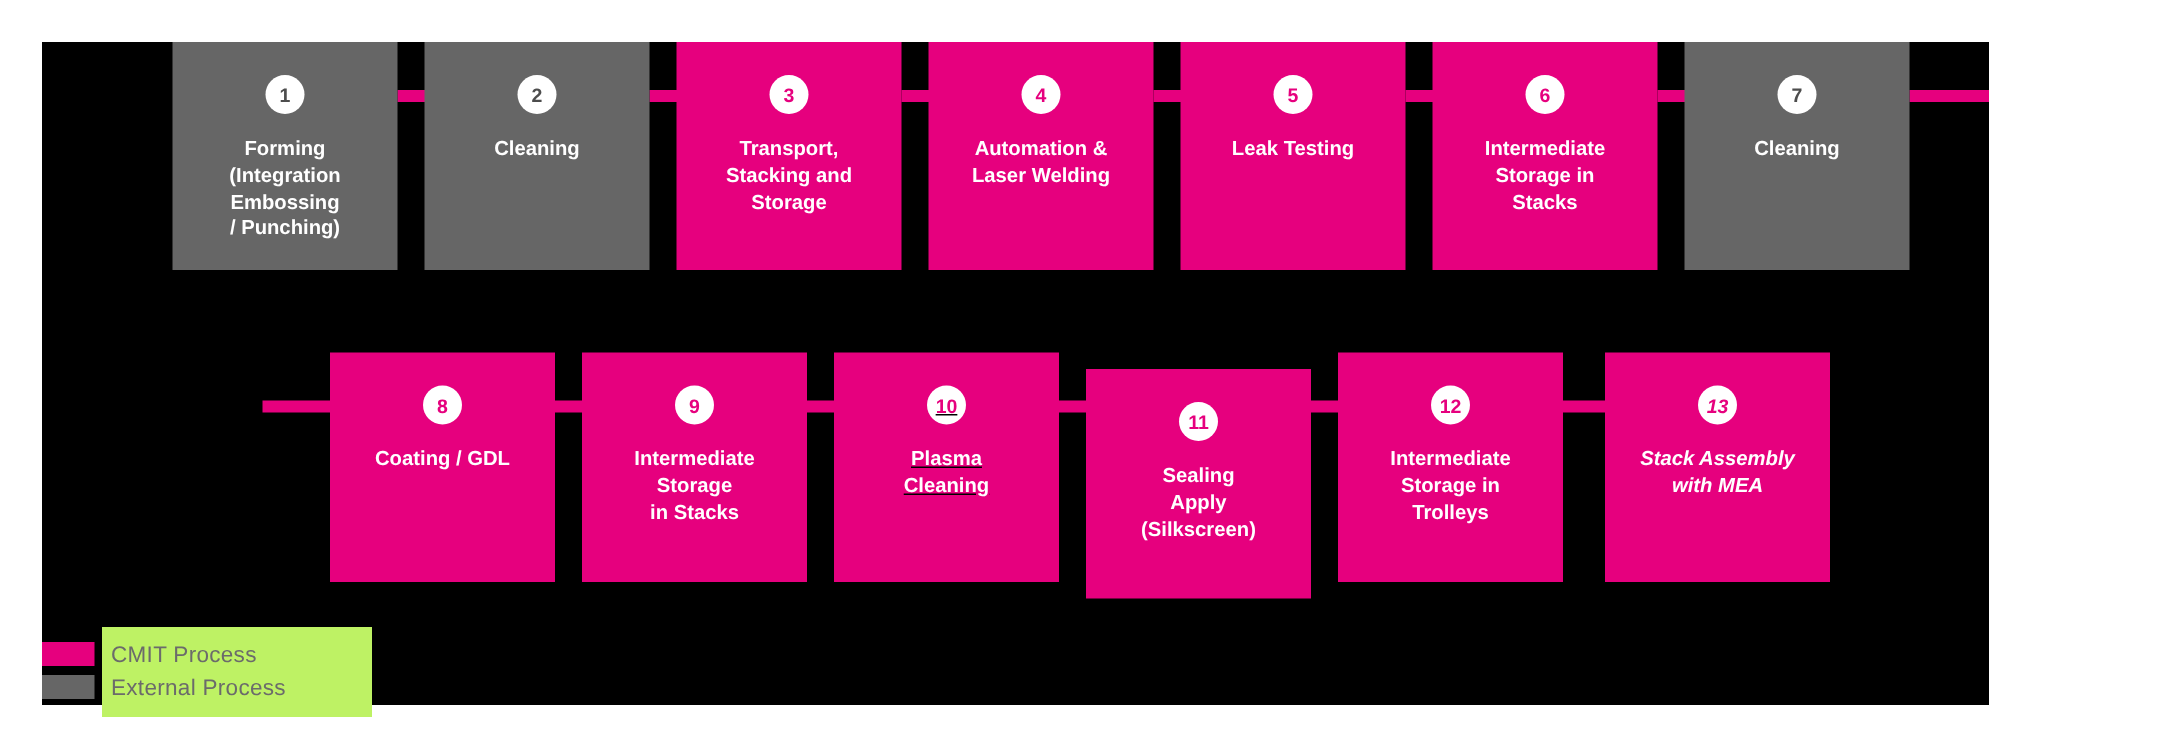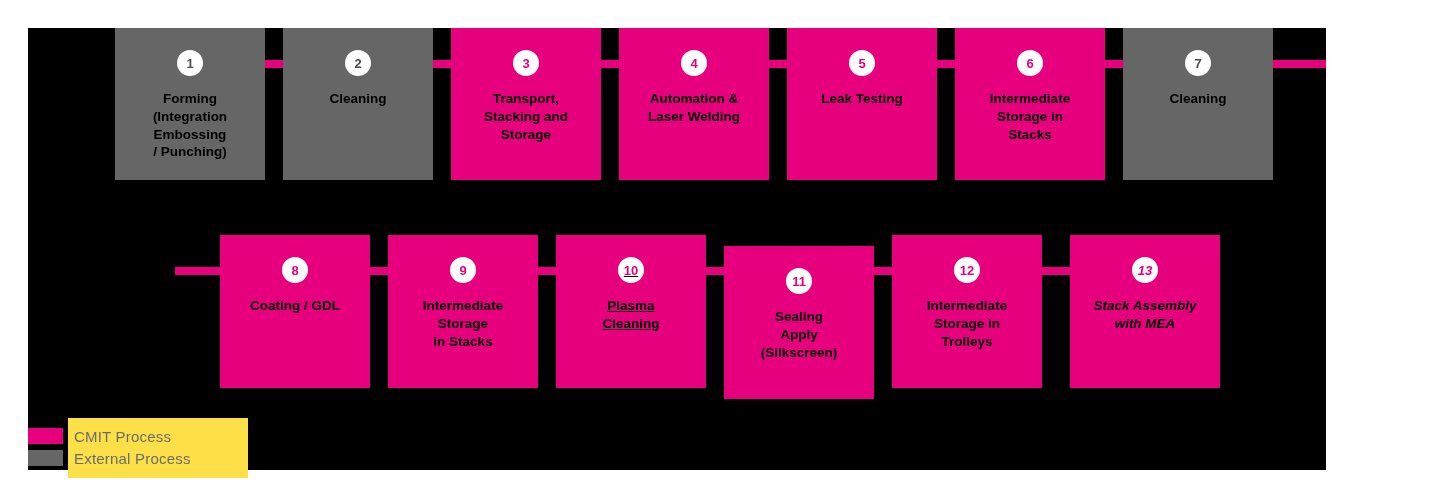--- a/index.html
+++ b/index.html
@@ -43,35 +43,35 @@
     display:flex;align-items:center;justify-content:center;
     font-size:13px;font-weight:bold;
     line-height:1;
     flex:0 0 auto;
   }
   .pbox.magenta .badge{color:var(--magenta);}
   .pbox.gray .badge{color:#4d4d4d;}
 
   .plabel{
     margin-top:14px;
-    color:#000000;
+    color:#ffffff;
     font-size:13.5px;
     font-weight:bold;
     line-height:1.32;
     text-align:center;
     padding:0 6px;
     white-space:pre-line;
   }
 
   
   .legend{
     position:absolute;
     left:68px;top:418px;
     width:180px;height:60px;
-    background:#fde047;
+    background:#bef264;
   }
   .legend-row{
     position:absolute;
     left:0;
     display:flex;
     align-items:center;
     height:16px;
   }
   .legend-row.r1{top:10px;}
   .legend-row.r2{top:32px;}

